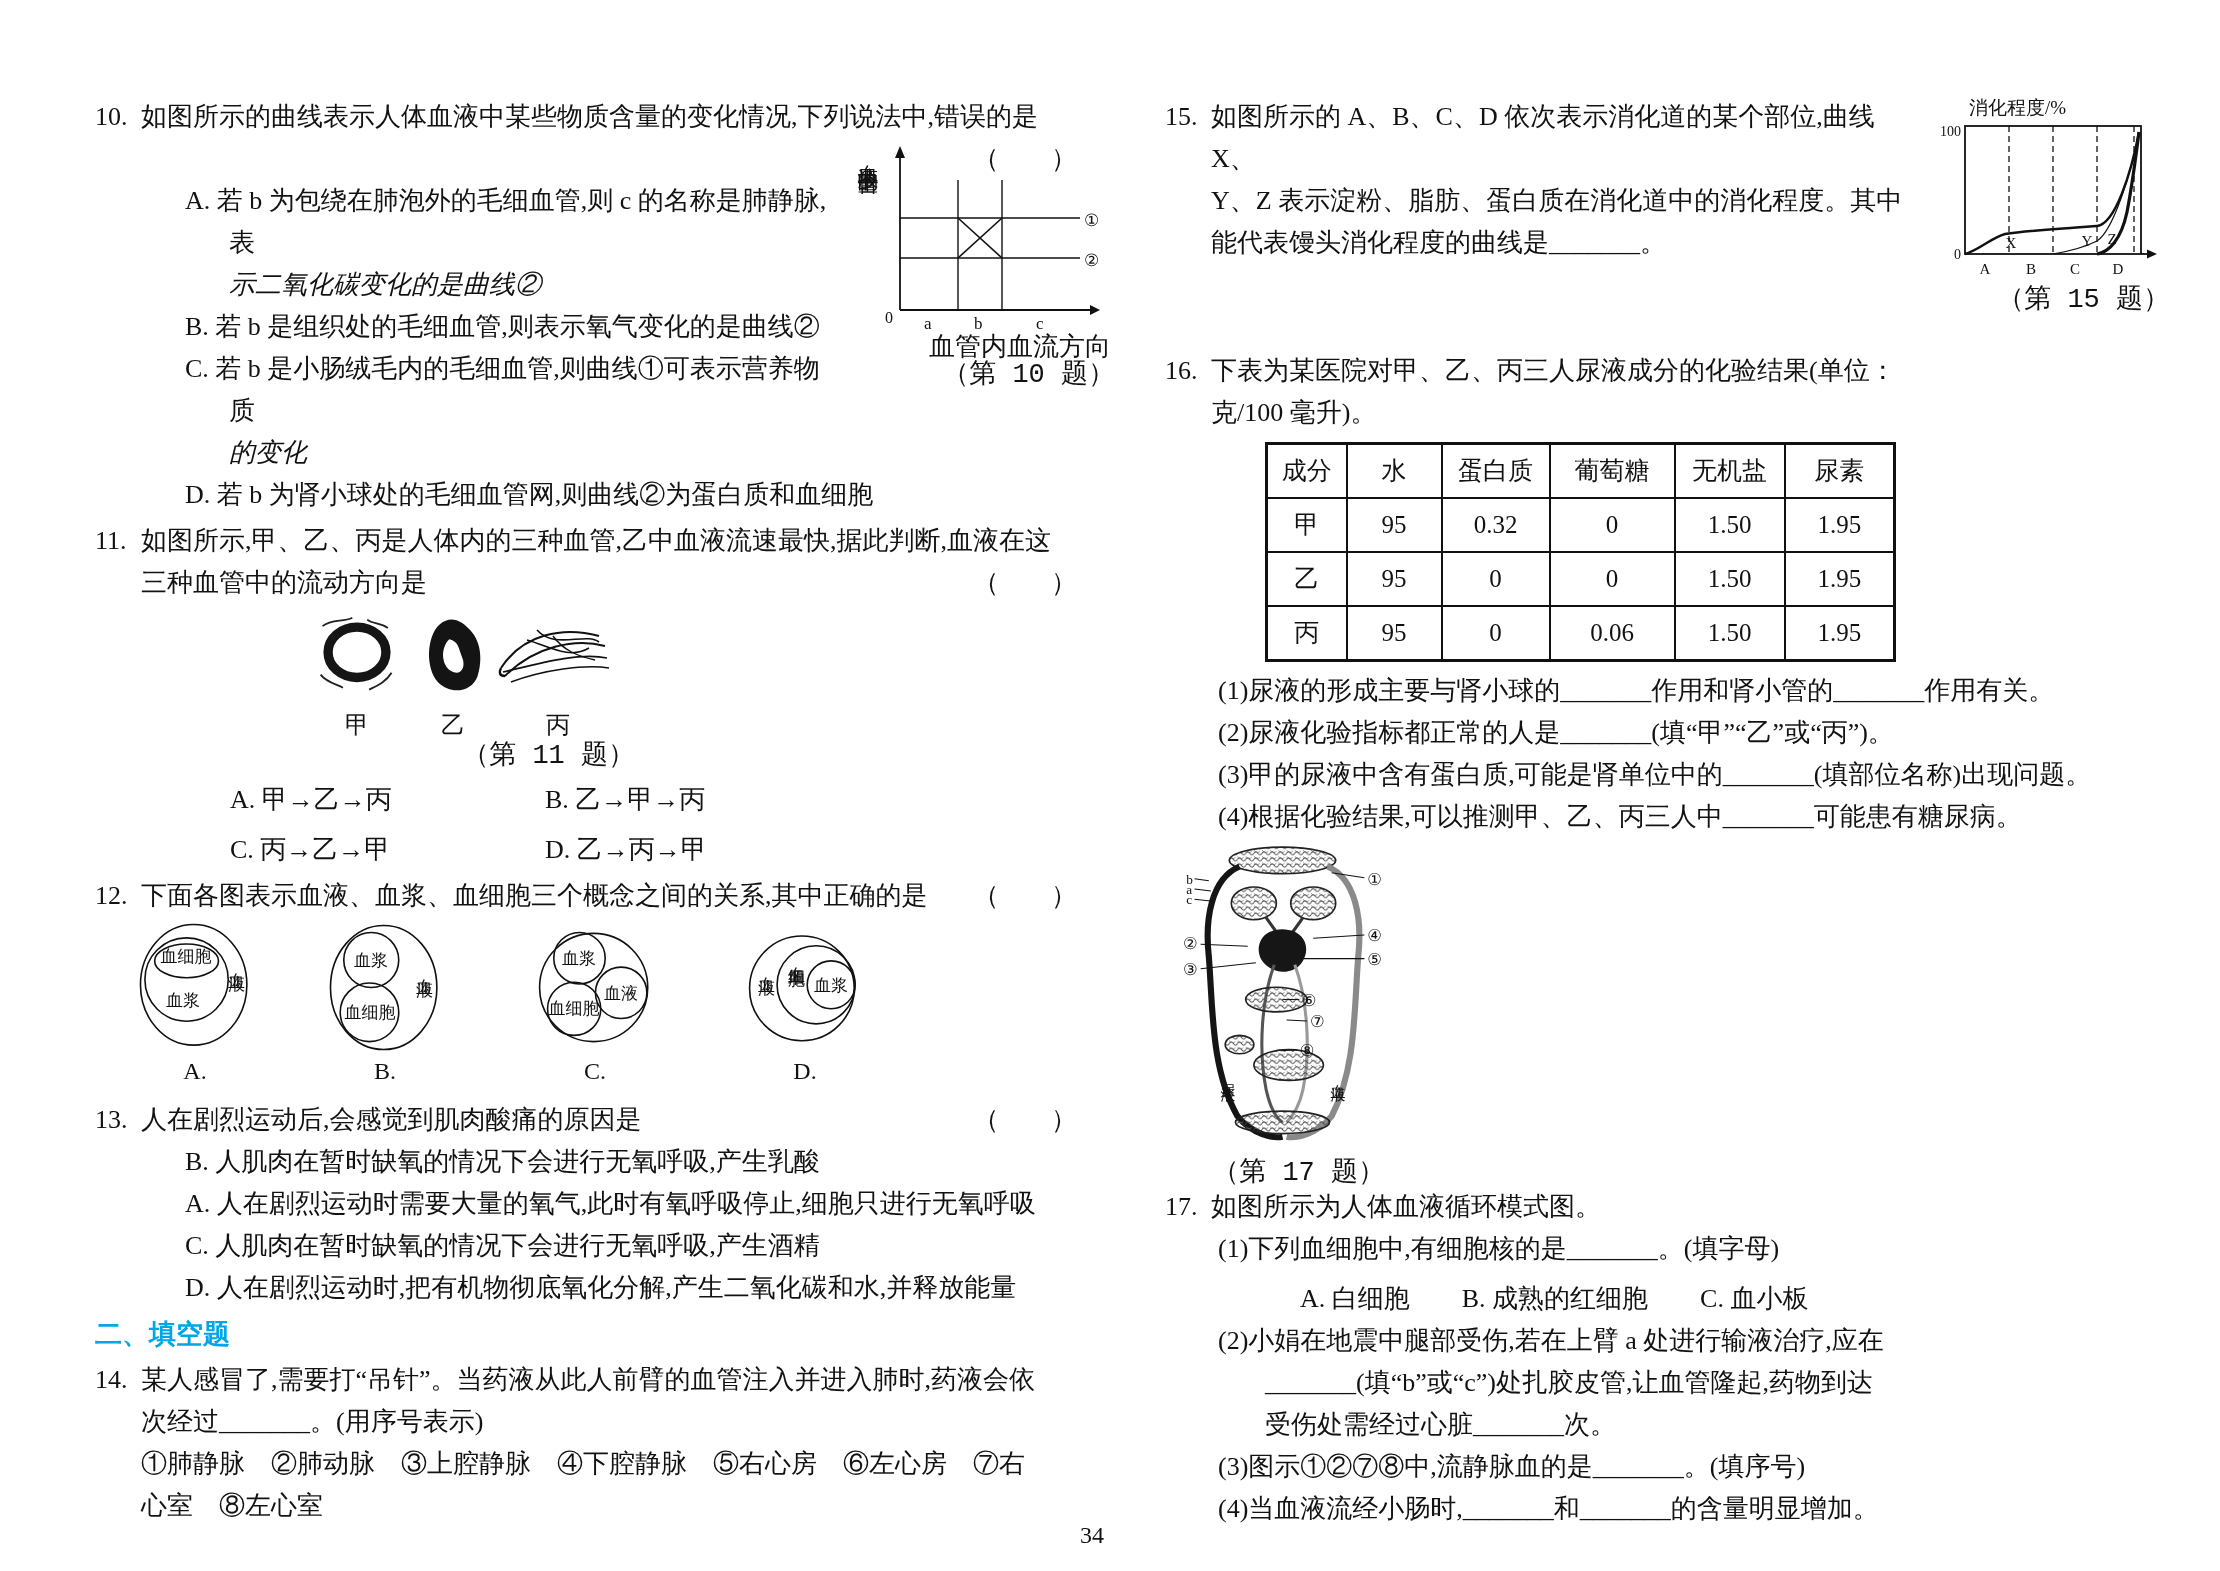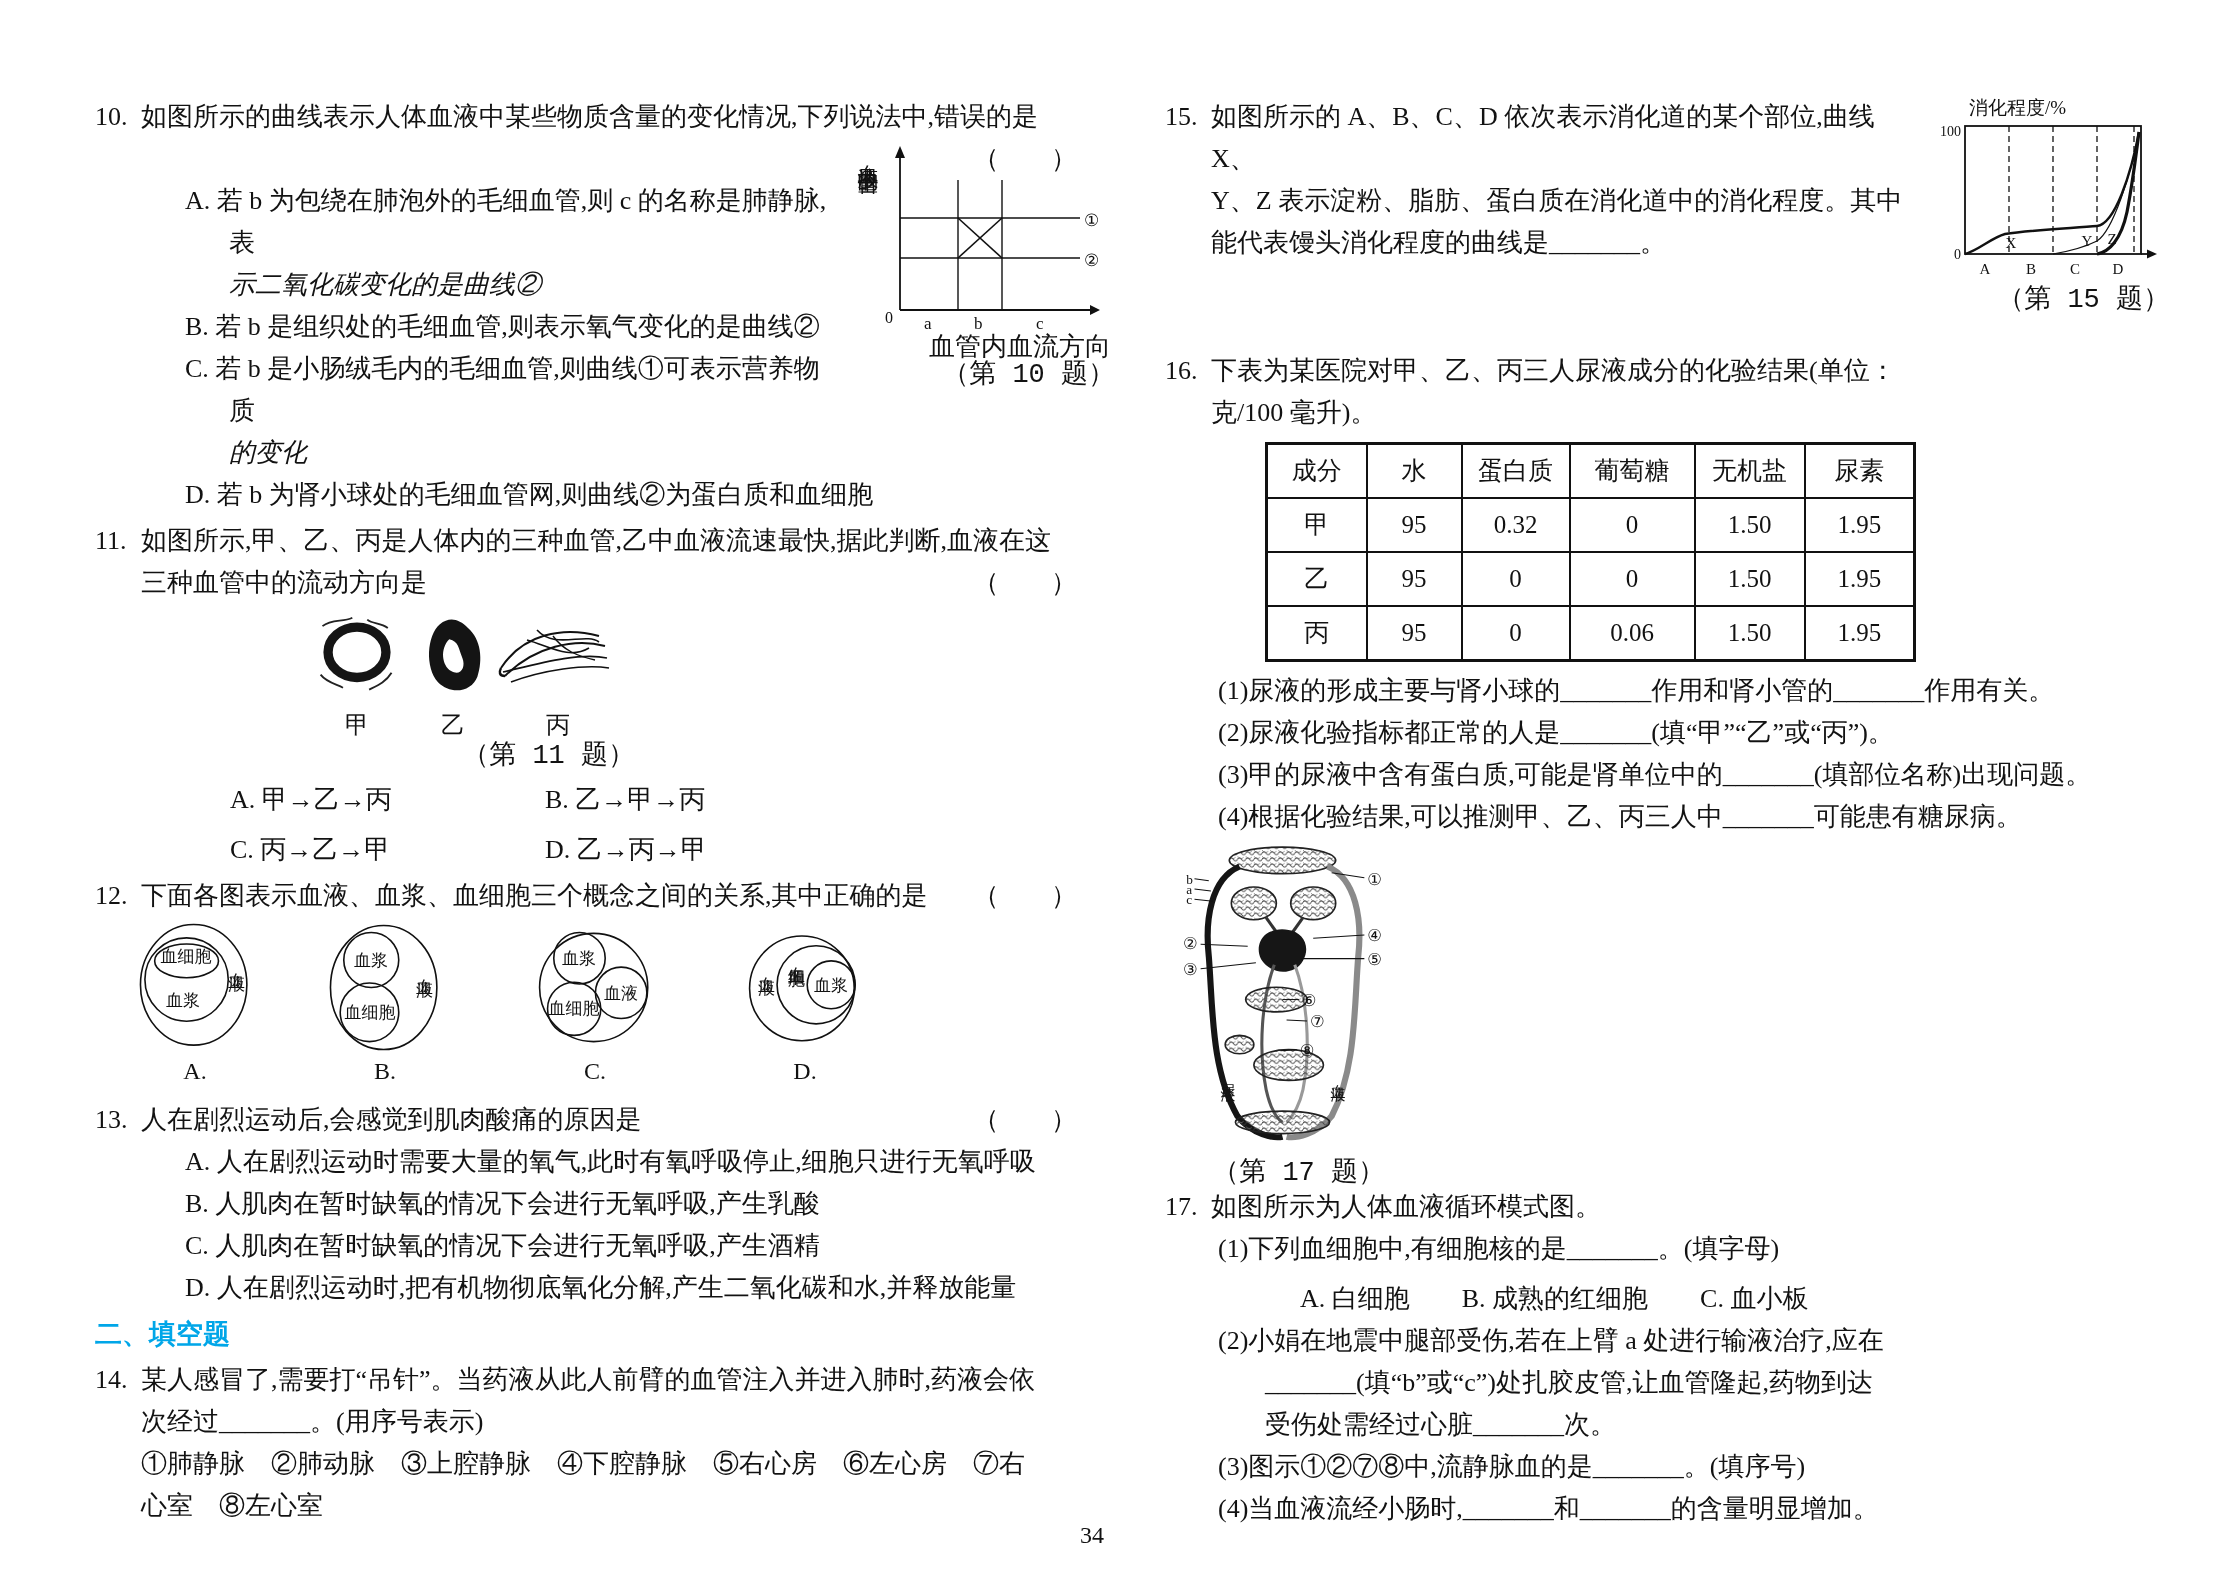--- a/index.html
+++ b/index.html
@@ -52,21 +52,21 @@
   
   .q15 { position:relative; min-height:250px; }
   .q15fig { position:absolute; right:-20px; top:0; width:235px; line-height:normal; }
   .q15fig .title { font-size:19px; line-height:24px; padding-left:34px; }
   .q15text { padding-right:245px; }
 
   
   table.urine { border-collapse:collapse; margin:8px 0 8px 100px; text-align:center; }
   table.urine td { border:2px solid #111; font-size:25px; padding:5px 0; height:44px; }
   table.urine { border:3px solid #111; }
-  .cw0{width:100px}.cw1{width:95px}.cw2{width:108px}.cw3{width:125px}.cw4{width:110px}.cw5{width:110px}
+  .cw0{width:80px}.cw1{width:95px}.cw2{width:108px}.cw3{width:125px}.cw4{width:110px}.cw5{width:110px}
 
   
   .q17 { position:relative; min-height:345px; }
   .q17fig { position:absolute; right:-15px; top:2px; width:205px; line-height:normal; }
   .q17fig .vlab { position:absolute; font-size:15px; }
   .q17text { padding-right:210px; }
   .q18 { position:relative; min-height:385px; }
   .q18fig { position:absolute; right:-15px; top:44px; width:205px; line-height:normal; }
   .figwrap { position:relative; }
 
@@ -211,22 +211,22 @@
           <span class="vt" style="left:42px;top:32px">血细胞</span>
           <span style="left:64px;top:55px;width:44px">血浆</span>
         </div>
         <div class="venncap">D.</div>
       </div>
     </div>
   </div>
 
   <div class="blk">
     <div class="qline stem-rel"><span class="qno">13.</span><span>人在剧烈运动后,会感觉到肌肉酸痛的原因是</span><span class="bracket-abs">（　　）</span></div>
+    <div class="opt">B. 人肌肉在暂时缺氧的情况下会进行无氧呼吸,产生乳酸</div>
     <div class="opt">A. 人在剧烈运动时需要大量的氧气,此时有氧呼吸停止,细胞只进行无氧呼吸</div>
-    <div class="opt">B. 人肌肉在暂时缺氧的情况下会进行无氧呼吸,产生乳酸</div>
     <div class="opt">C. 人肌肉在暂时缺氧的情况下会进行无氧呼吸,产生酒精</div>
     <div class="opt">D. 人在剧烈运动时,把有机物彻底氧化分解,产生二氧化碳和水,并释放能量</div>
   </div>
 
   <div class="blk sec">二、填空题</div>
 
   <div class="blk">
     <div class="qline"><span class="qno">14.</span><span>某人感冒了,需要打“吊针”。当药液从此人前臂的血管注入并进入肺时,药液会依</span></div>
     <div class="ind1">次经过_______。(用序号表示)</div>
     <div class="ind1">①肺静脉　②肺动脉　③上腔静脉　④下腔静脉　⑤右心房　⑥左心房　⑦右</div>

